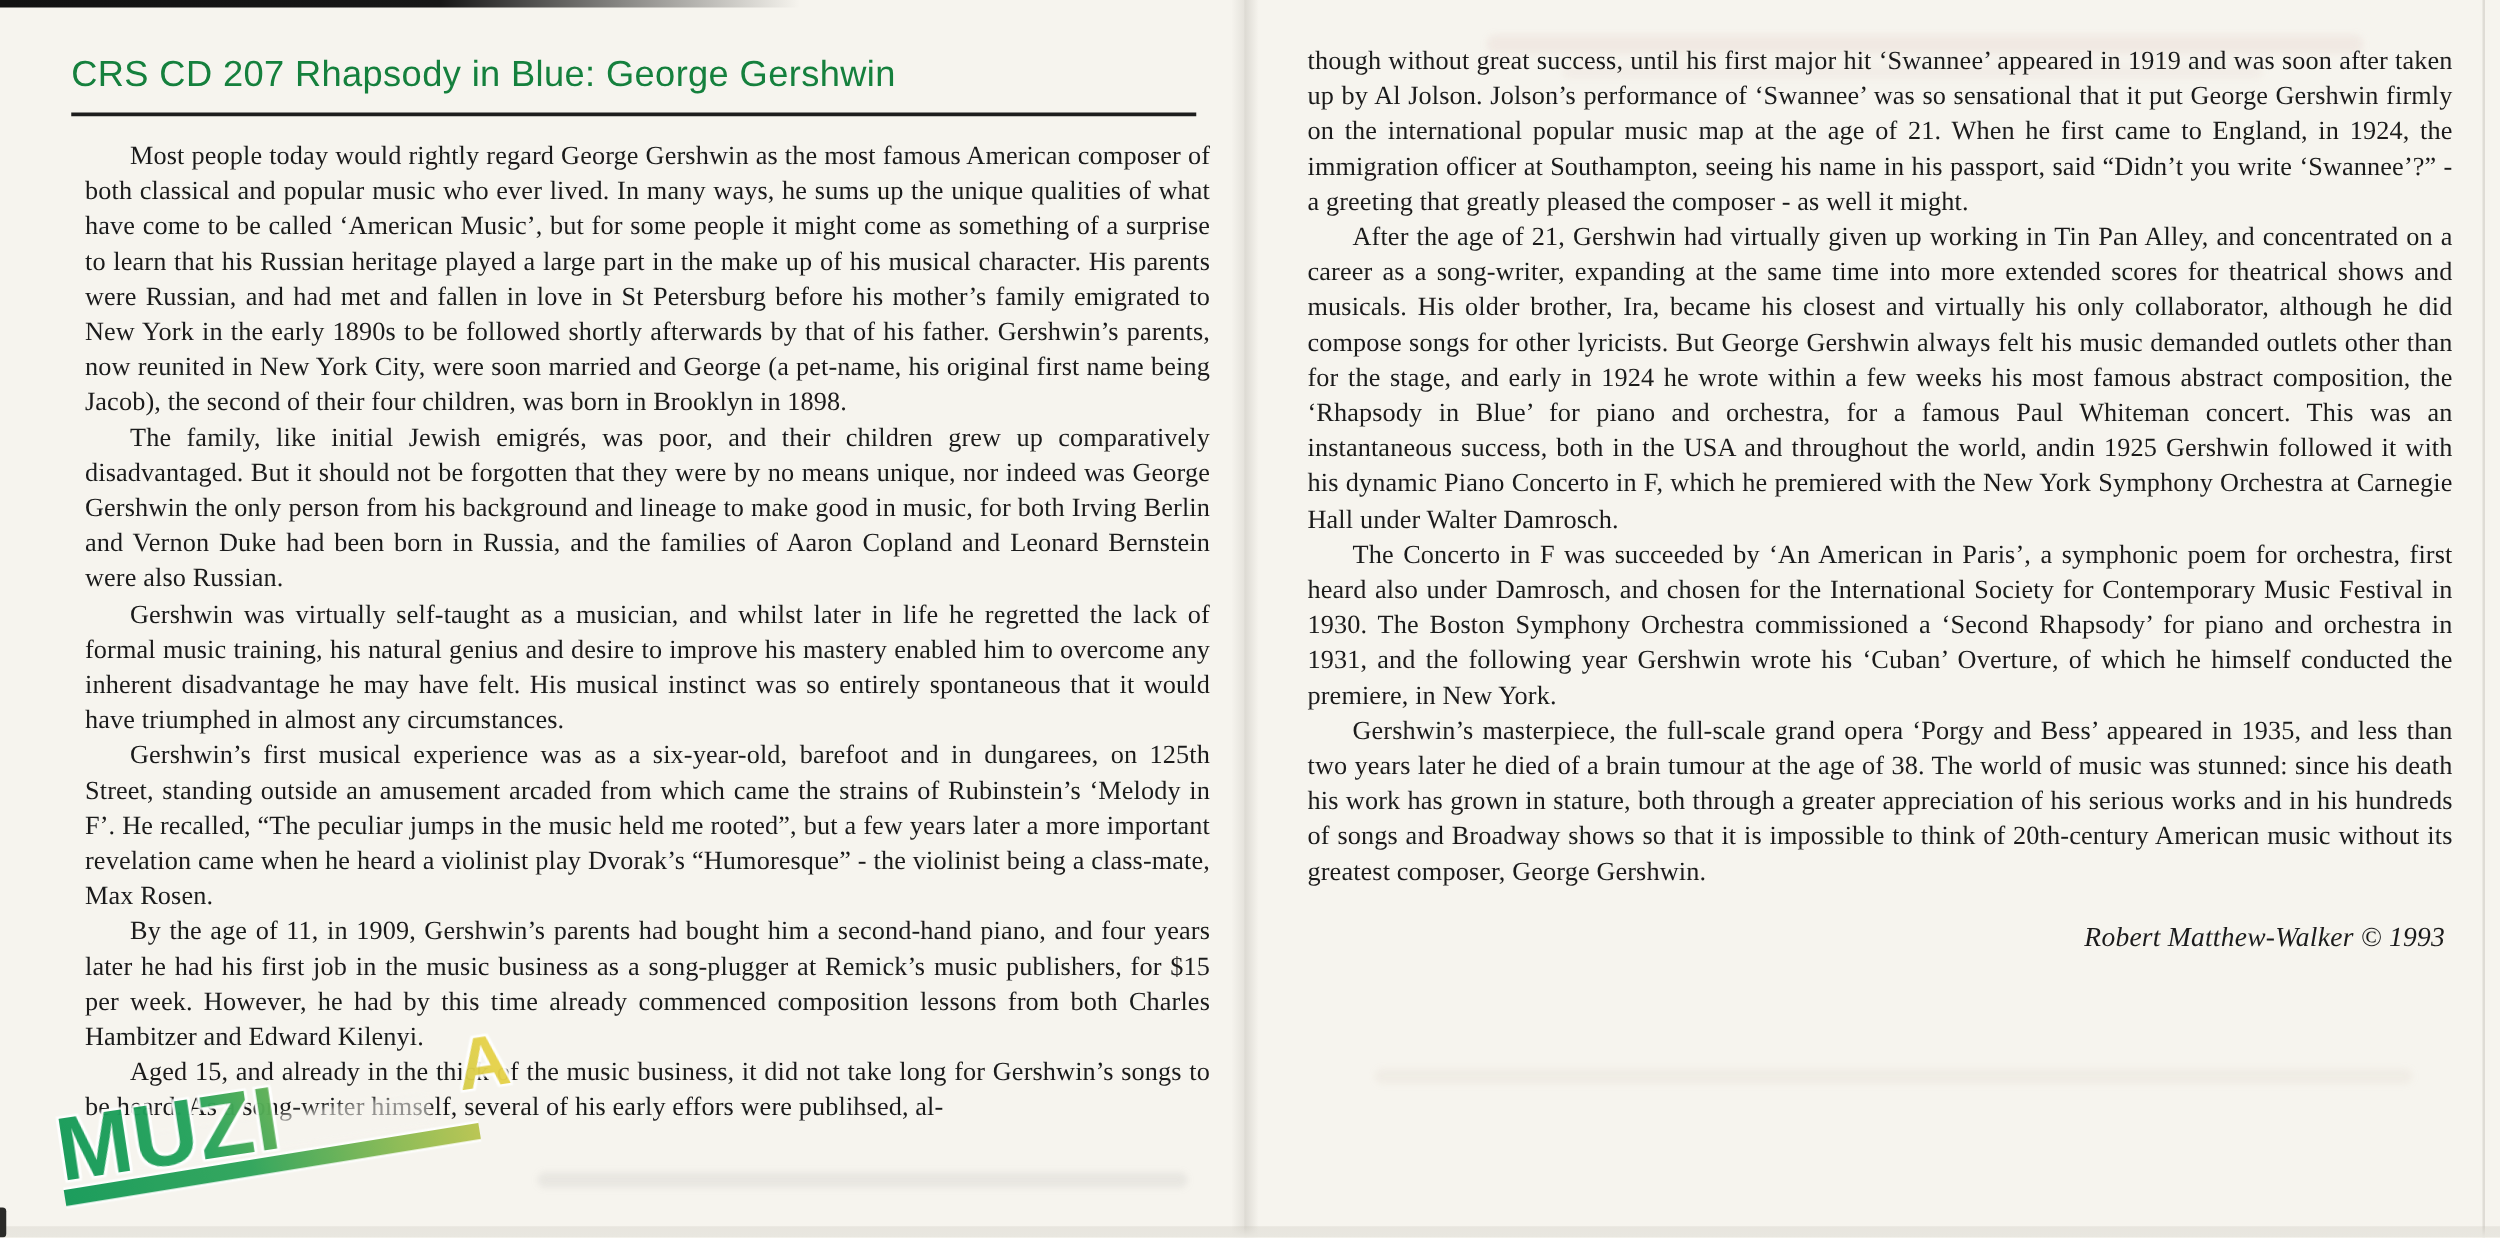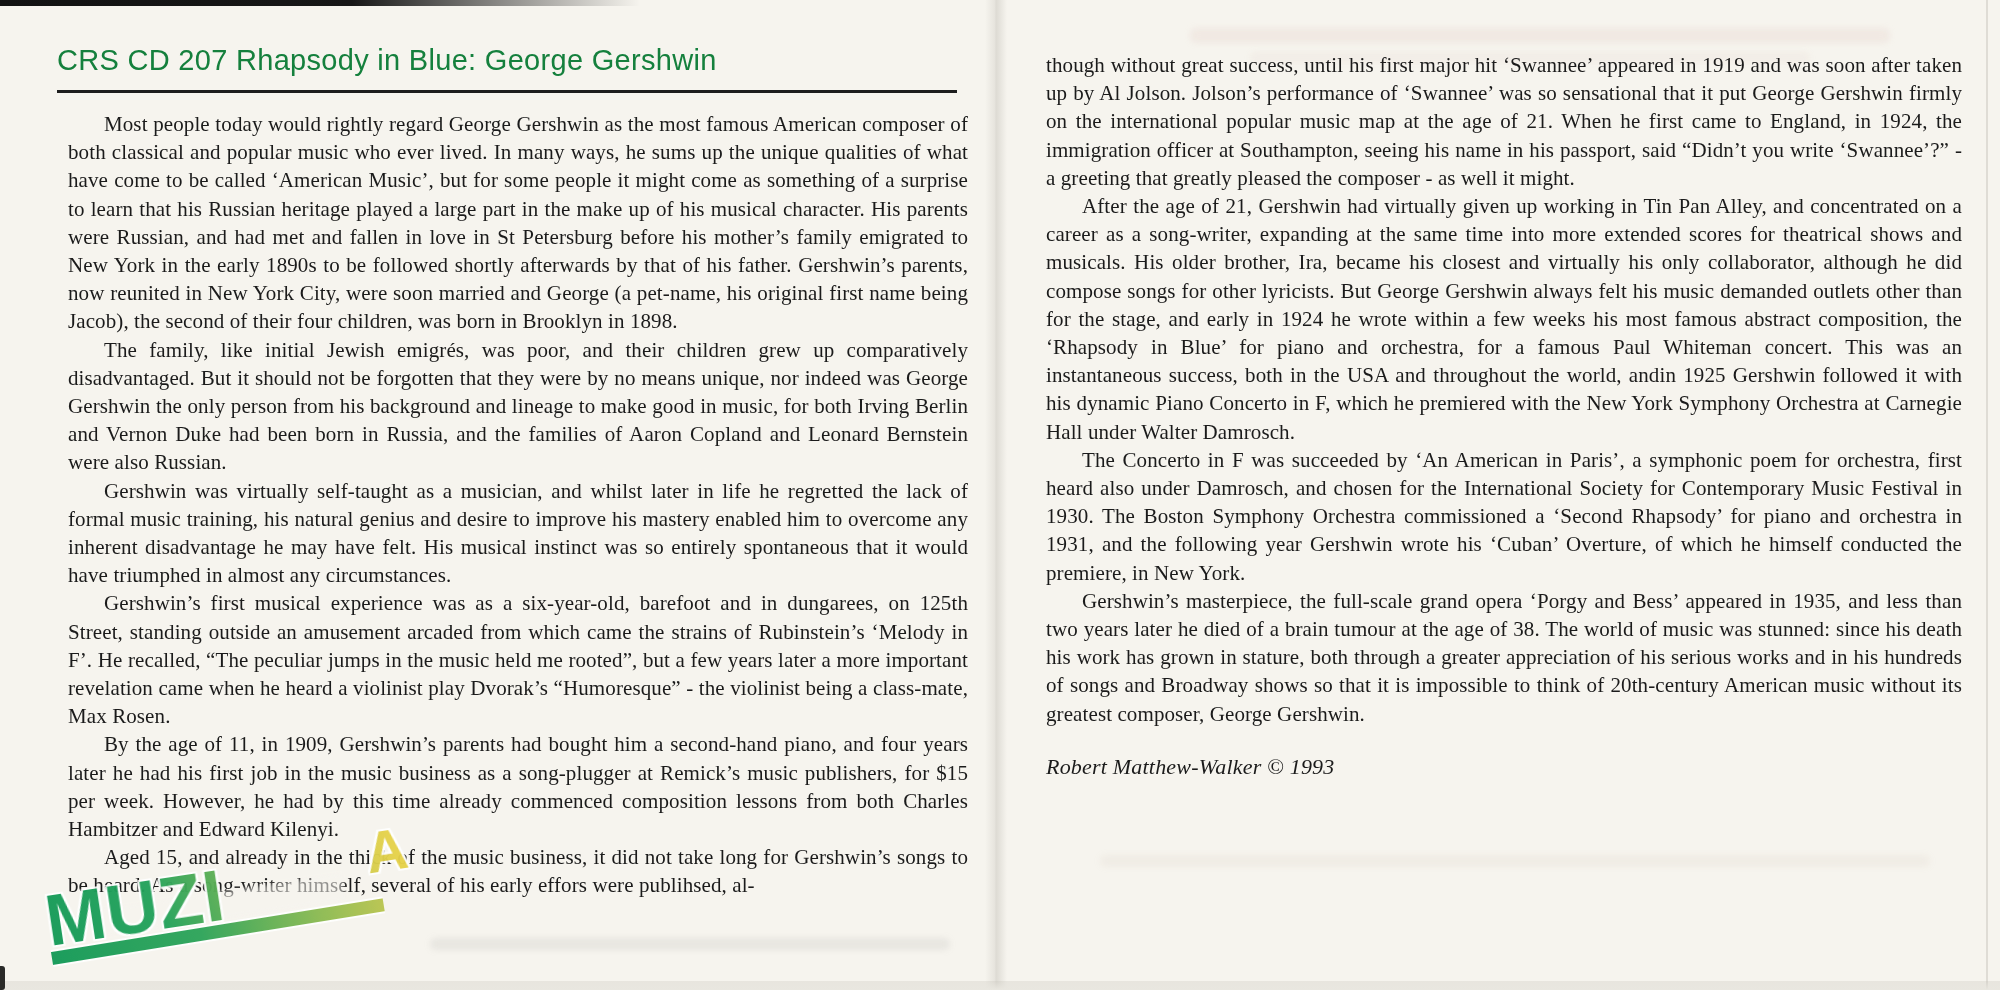--- a/index.html
+++ b/index.html
@@ -45,25 +45,25 @@
   .title-rule{
     position:absolute;left:57px;top:90px;width:900px;height:3px;background:#1d1d1d;
   }
 
   
   .col{position:absolute;text-align:justify;}
   .col p{
     margin:0;font-size:21px;line-height:28.2px;text-indent:36px;
     letter-spacing:0.1px;
   }
-  .col p.no-indent{text-indent:0;margin-top:17px;}
+  .col p.no-indent{text-indent:0;}
   .col-left{left:68px;top:110px;width:900px;}
   .col-right{left:1046px;top:34px;width:916px;}
   .author-credit{
-    margin-top:26px;font-style:italic;font-size:22px;
+    margin-top:26px;text-align:right;font-style:italic;font-size:22px;
     padding-right:6px;letter-spacing:0.2px;
   }
 
   
   .watermark{
     position:absolute;left:50px;top:828px;
     transform:rotate(-8.6deg);transform-origin:0 100%;
     display:flex;align-items:flex-end;
     background:linear-gradient(76deg,#149a58 0%,#23a25b 30%,#6fb454 52%,#bcc650 72%,#e6d24a 92%);
     -webkit-background-clip:text;background-clip:text;color:transparent;

